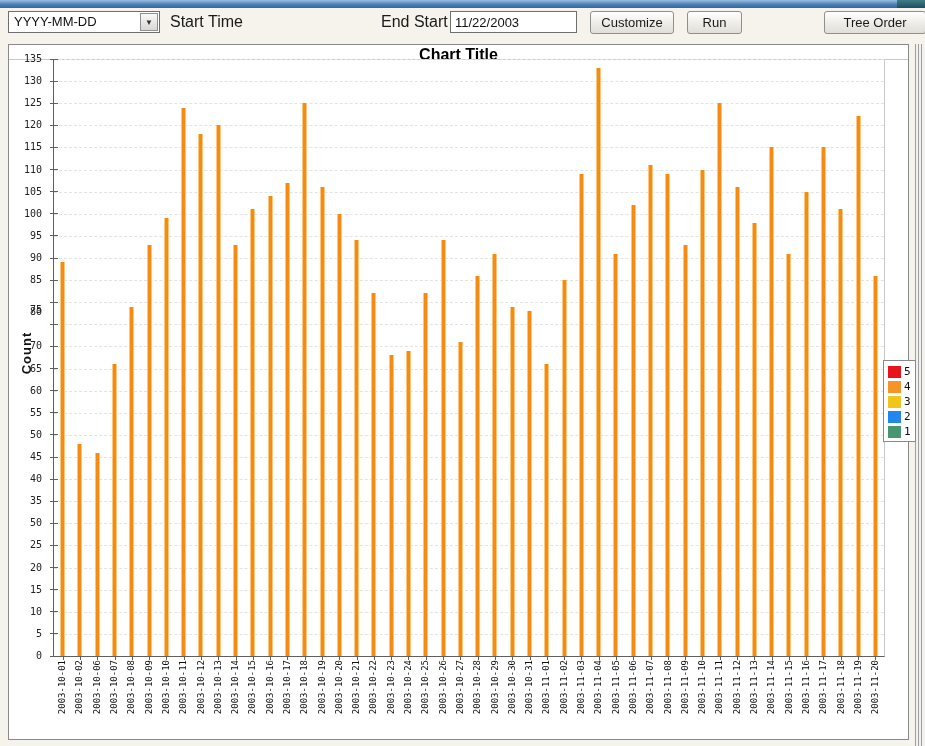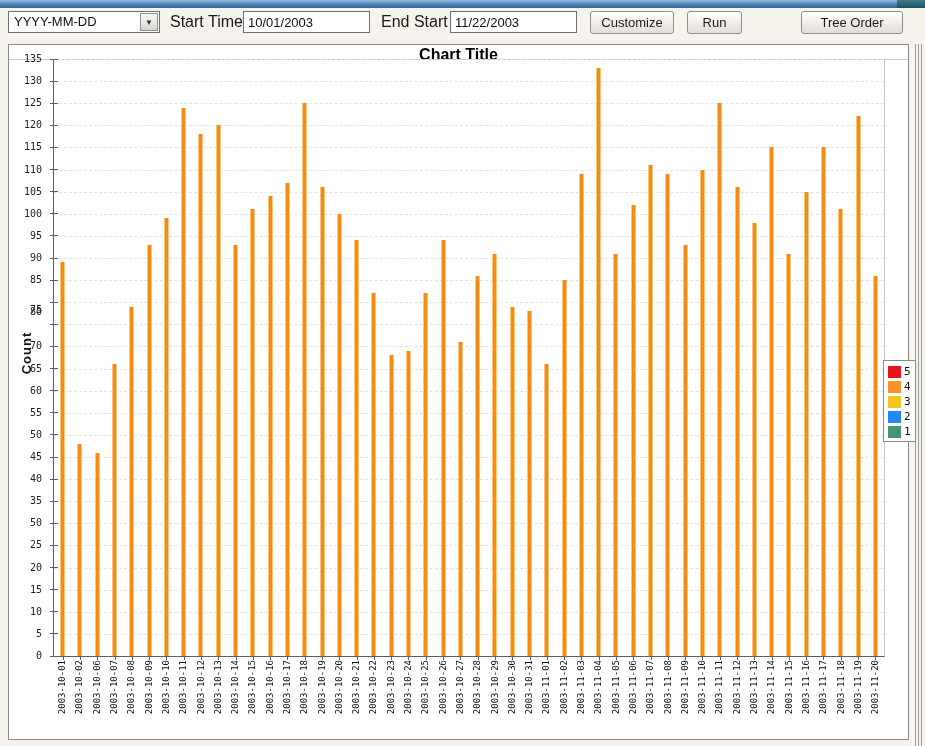--- a/index.html
+++ b/index.html
@@ -144,28 +144,27 @@
 </div>
 <div class="right-splitter"></div>
 
 <div class="toolbar">
   <div class="combo">
     <span class="combo-value">YYYY-MM-DD</span>
     <span class="combo-arrow">▼</span>
   </div>
 
   <span class="lbl" style="left:170px;">Start Time</span>
-  <input class="field" style="left: 243px;" type="text" value="10/01/2003">
 
   <span class="lbl" style="left:381px;">End Start</span>
   <input class="field" style="left: 450px;" type="text" value="11/22/2003">
 
   <button class="btn" style="left:590px;width:84px;">Customize</button>
   <button class="btn" style="left:687px;width:55px;">Run</button>
-  <button class="btn" style="left:801px;width:102px;">Tree Order</button>
+  <button class="btn" style="left:824px;width:102px;">Tree Order</button>
 </div>
 
 <div class="chart-panel">
   <div class="chart-title">Chart Title</div>
   <div class="title-separator"></div>
 
   <div class="yaxis-title">Count</div>
   <div class="yaxis-labels">
       <div class="ylab" style="top: 592px;">0</div>
       <div class="ylab" style="top: 569.889px;">5</div>

